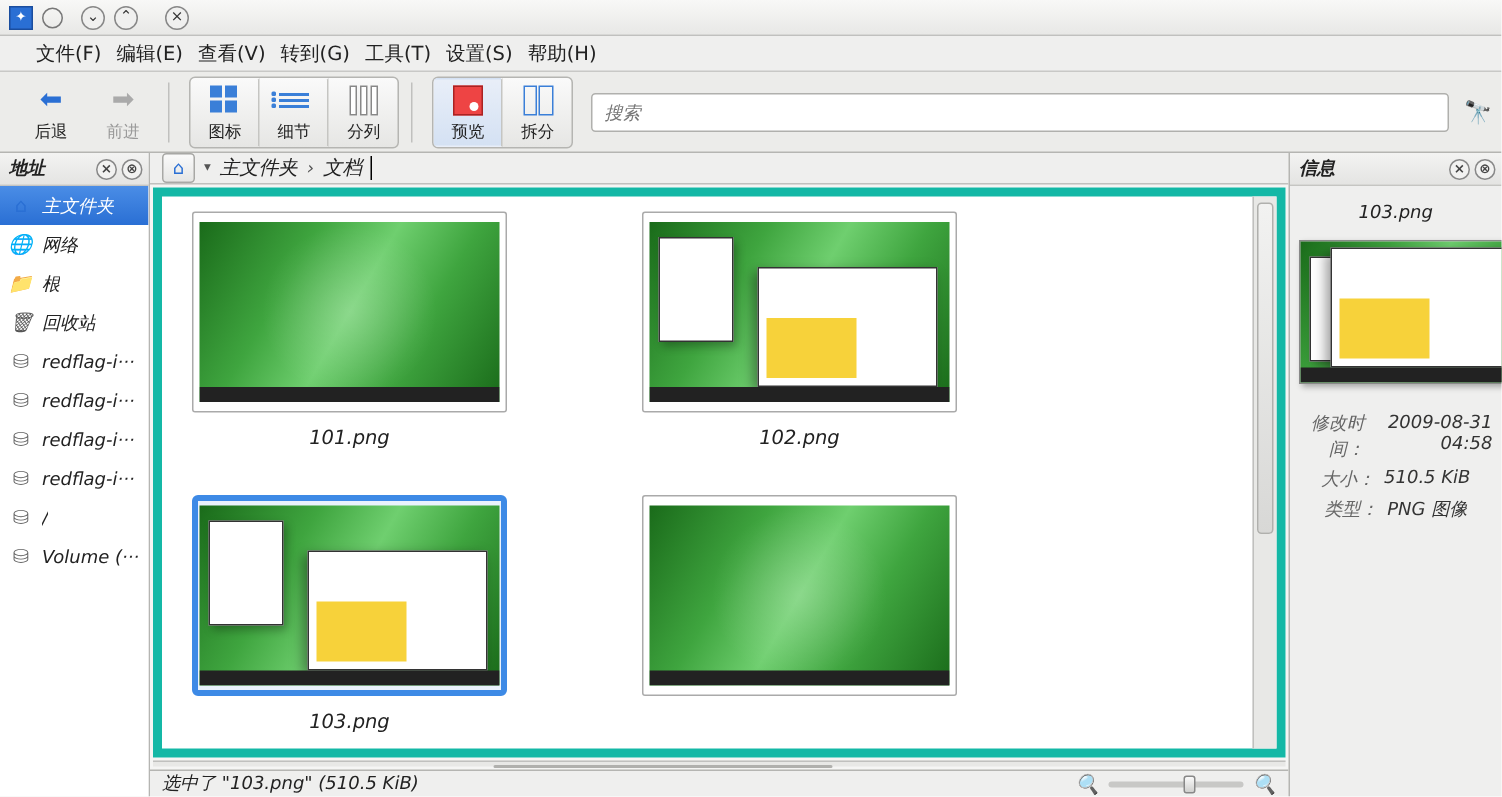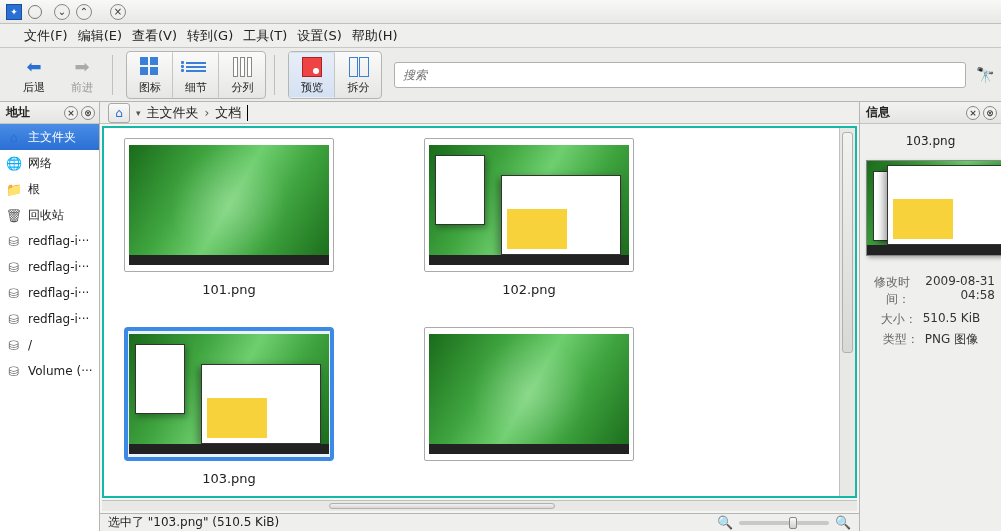--- a/index.html
+++ b/index.html
@@ -25,21 +25,21 @@
 .toolsep { width: 6px; height: 40px; border-left: 1px solid #c0c0be; margin: 0 4px; }
 .toolgroup { display:flex; border: 1px solid #b5b5b2; border-radius: 4px; background: linear-gradient(#fafafa,#e6e6e4); overflow:hidden; }
 .toolgroup .toolbtn { width: 46px; border-radius:0; border-right:1px solid #c5c5c2; }
 .toolgroup .toolbtn:last-child { border-right:none; }
 .toolgroup .toolbtn.active { background: linear-gradient(#e8eef8,#d4e1f3); }
 .search-box { flex:1; margin-left: 8px; display:flex; align-items:center; border: 1px solid #b0b0ad; border-radius: 3px; background:#fff; height: 26px; padding: 0 6px 0 8px; color:#888; font-style: italic; }
 .search-box input { border:none; outline:none; flex:1; font-style: italic; color:#1d4ed8; font-size:12px; background:transparent; }
 .binoc { font-size:15px; margin-left:6px; color:#444; }
 
 
-.main { display:flex; height: calc(531px - 24px - 24px - 54px); }
+.main { display:flex; height: calc(531px - 24px - 24px - 54px); font-style: italic; }
 
 
 .sidebar { width: 100px; border-right: 1px solid #b5b5b2; background:#efefee; display:flex; flex-direction:column; }
 .panel-hdr { height: 22px; display:flex; align-items:center; padding: 0 4px 0 6px; background: linear-gradient(#f3f3f2,#e4e4e2); border-bottom:1px solid #c5c5c2; font-weight:bold; font-size:12px; }
 .panel-hdr .sp { flex:1; }
 .panel-hdr .pbtn { width:14px; height:14px; border:1px solid #888; border-radius:50%; margin-left:3px; display:flex;align-items:center;justify-content:center;font-size:9px;color:#444;cursor:pointer; background:#f2f2f1;}
 .places { flex:1; background:#fff; overflow:hidden; }
 .place { height: 26px; display:flex; align-items:center; padding: 0 4px 0 6px; gap:6px; cursor:pointer; white-space:nowrap; overflow:hidden; }
 .place.sel { background: linear-gradient(#4a8de6,#2a6fd4); color:#fff; }
 .place .pico { width:16px; height:16px; display:flex; align-items:center; justify-content:center; font-size:13px; flex-shrink:0; }
@@ -49,21 +49,21 @@
 .center { flex:1; display:flex; flex-direction:column; }
 .crumb-row { height: 30px; display:flex; align-items:center; padding: 0 8px; gap:6px; border-bottom: 1px solid #c0c0be; background:#efefee; }
 .crumb-row .home-btn { width:22px; height:20px; border:1px solid #a8a8a5; border-radius:3px; background:linear-gradient(#fafafa,#e6e6e4); display:flex;align-items:center;justify-content:center;font-size:12px;color:#2a6fd4;cursor:pointer; }
 .crumb-row .drop { font-size:9px; color:#555; }
 .crumb-row .crumb { cursor:pointer; font-size:13px; }
 .crumb-row .sep { color:#555; }
 .crumb-row .cursor { width:1px; height:16px; background:#000; animation: blink 1s infinite; }
 @keyframes blink { 50% { opacity:0; } }
 
 
-.view-wrap { flex:1; display:flex; background:#fff; position:relative; border:2px solid #14b8a6; margin:2px;gap:20px; }
+.view-wrap { flex:1; display:flex; background:#fff; position:relative; border:6px solid #14b8a6; margin:2px;gap:20px; }
 .view { flex:1; overflow:auto; padding: 10px 20px; }
 .thumbs { display:flex; flex-wrap:wrap; gap: 30px 90px; }
 .thumb-item { display:flex; flex-direction:column; align-items:center; width: 210px; }
 .thumb-frame { width: 210px; height: 134px; border:1px solid #aaa; background:#fff; display:flex; align-items:center; justify-content:center; border-radius:2px; }
 .thumb-item.sel .thumb-frame { border: 4px solid #3d8ae6; border-radius:4px; background:#eaf2fc; }
 .thumb-img { width: 200px; height: 120px; background: linear-gradient(120deg,#1a6b1a 0%, #3fa53f 30%, #6fcf6f 50%, #3fa53f 70%, #1a6b1a 100%); position:relative; overflow:hidden; }
 .thumb-img.leaf::before { content:""; position:absolute; inset:0; background: radial-gradient(circle at 50% 50%, rgba(255,255,255,0.2) 0%, transparent 50%); }
 .thumb-img .overlay-win { position:absolute; right:8px; bottom:10px; width:120px; height:80px; background:#fff; border:1px solid #333; box-shadow: -3px 3px 8px rgba(0,0,0,.4); }
 .thumb-img .overlay-win::after { content:""; position:absolute; left:5px; bottom:5px; width:60px; height:40px; background:#f7d23a; }
 .thumb-img .overlay-win2 { position:absolute; left:6px; top:10px; width:50px; height:70px; background:#fff; border:1px solid #333; box-shadow: 2px 3px 6px rgba(0,0,0,.3); }

